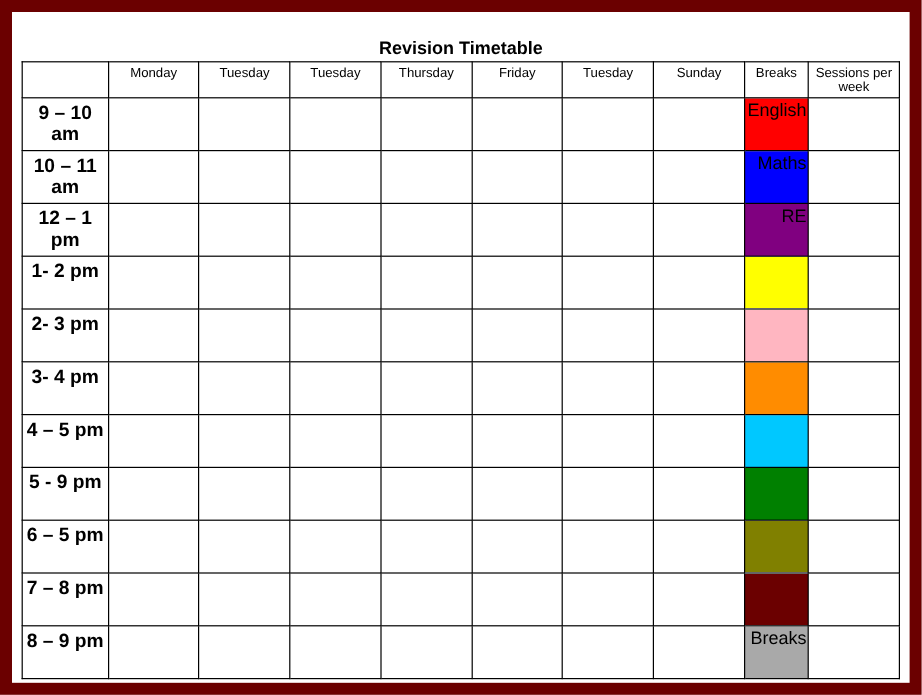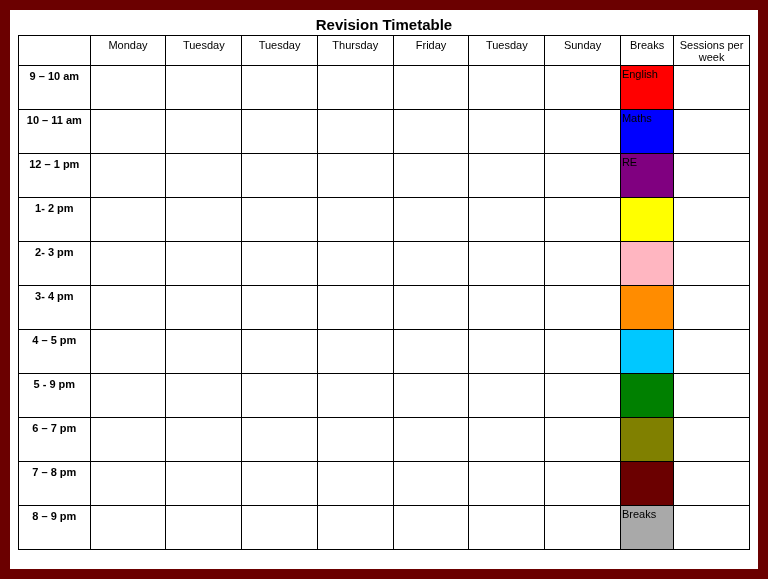--- a/index.html
+++ b/index.html
@@ -7,21 +7,21 @@
     width: 768px;
     height: 579px;
     background: #6b0000;
     padding: 10px;
     font-family: Arial, sans-serif;
   }
   .page {
     width: 100%;
     height: 100%;
     background: #fff;
-    padding: 6px 8px;
+    padding: 22px 8px;
   }
   .title {
     text-align: center;
     font-size: 15px;
     font-weight: bold;
     margin-bottom: 2px;
   }
   table {
     width: 100%;
     border-collapse: collapse;
@@ -40,29 +40,29 @@
     font-weight: normal;
     text-align: center;
     vertical-align: top;
     padding-top: 3px;
   }
   tbody th.time {
     font-weight: bold;
     text-align: center;
     vertical-align: top;
     padding-top: 4px;
-    font-size: 11px;
+    font-size: 16px;
   }
   col.col-time { width: 70px; }
   col.col-day { width: 74px; }
   col.col-subject { width: 52px; }
   col.col-sessions { width: 74px; }
   td.subject-cell {
-    text-align: left;
-    font-size: 11px;
+    text-align: right;
+    font-size: 15px;
     padding: 2px 1px;
     vertical-align: top;
   }
 </style>
 </head>
 <body>
 
 <div class="page">
   <div class="title">Revision Timetable</div>
 
@@ -184,21 +184,21 @@
           <td></td>
           <td></td>
           <td></td>
           <td></td>
           <td></td>
           <td></td>
           <td class="subject-cell" style="background:#008000;color:#000;"></td>
           <td></td>
         </tr>
         <tr>
-          <th class="time">6 – 7 pm</th>
+          <th class="time">6 – 5 pm</th>
           <td></td>
           <td></td>
           <td></td>
           <td></td>
           <td></td>
           <td></td>
           <td></td>
           <td class="subject-cell" style="background:#808000;color:#000;"></td>
           <td></td>
         </tr>

